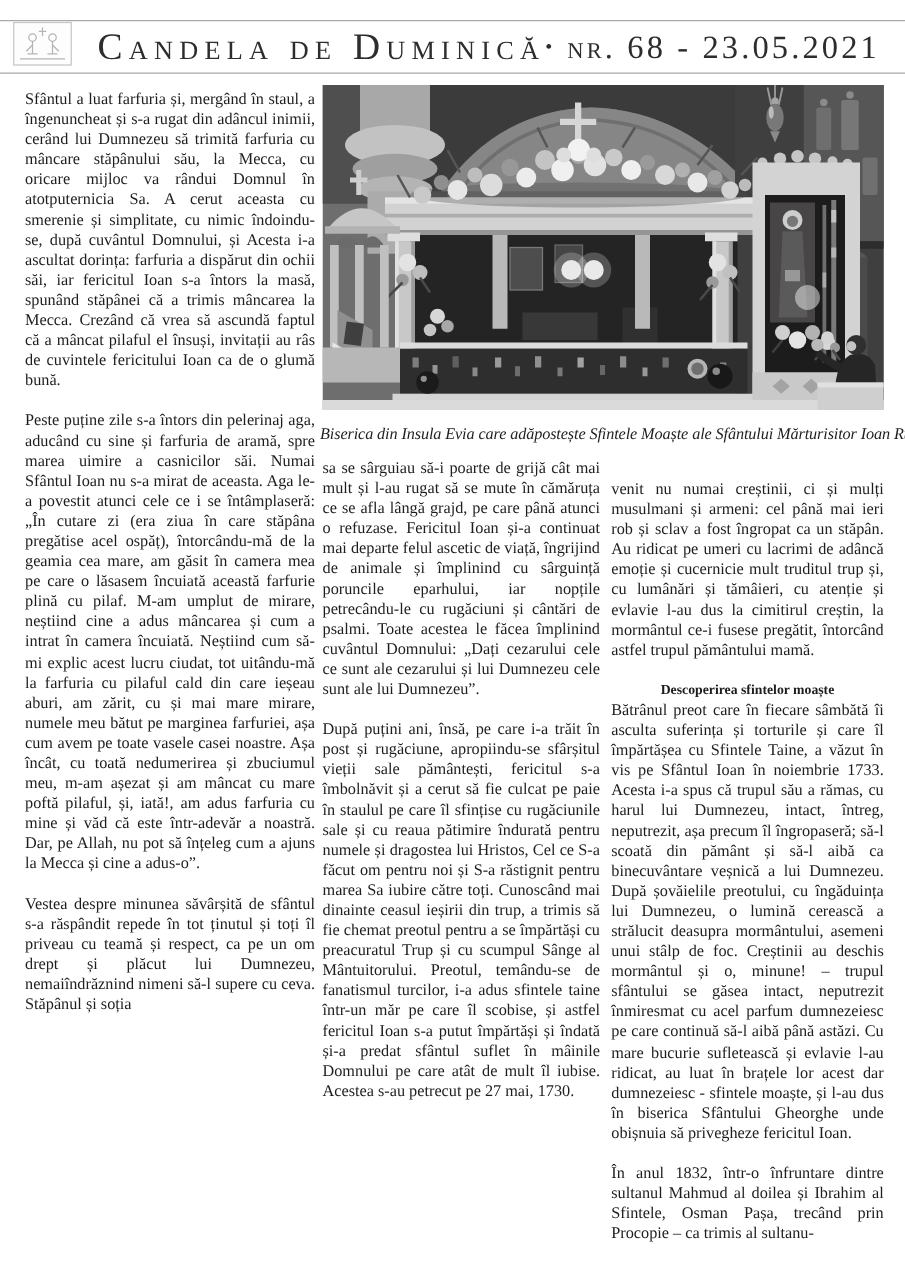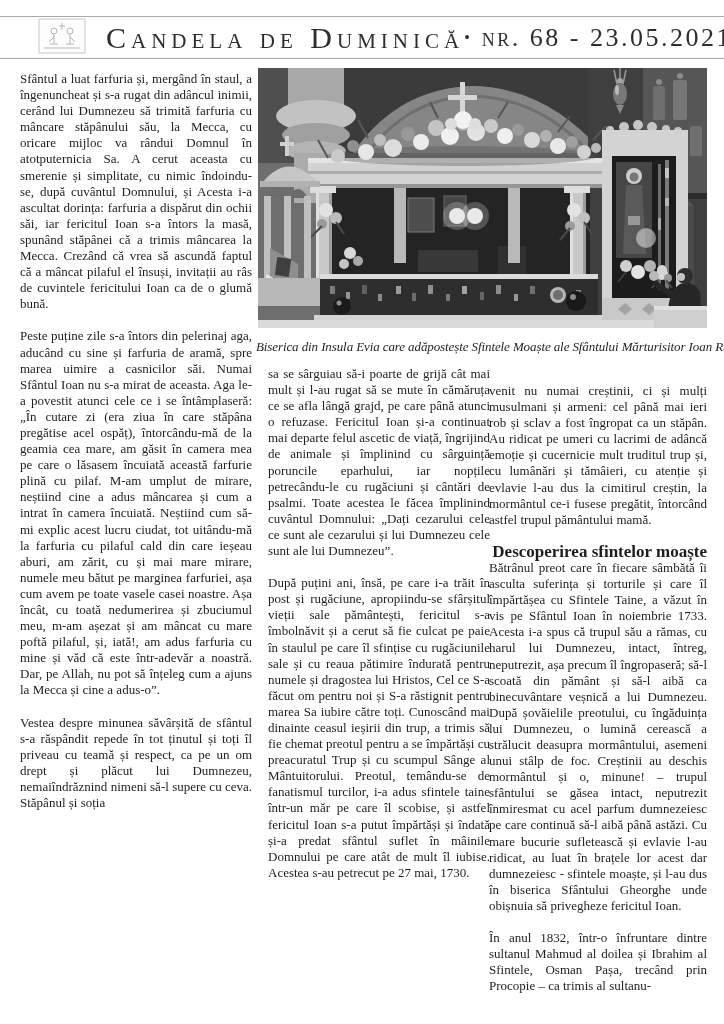--- a/index.html
+++ b/index.html
@@ -2,33 +2,33 @@
 <html lang="ro"><head>
 <meta charset="utf-8">
 <style>
   html,body{margin:0;padding:0;background:#ffffff;}
   .page{position:relative;width:724px;height:1024px;background:#ffffff;overflow:hidden;
         font-family:"Liberation Serif","DejaVu Serif",serif;color:#1d1d1d;}
   .rule{position:absolute;left:0;right:0;height:1px;background:#a9a9a9;}
   .rule-top{top:16px;}
   .rule-bottom{top:58px;}
   .masthead{position:absolute;top:17px;left:0;right:0;height:41px;display:flex;align-items:center;
-            padding:0 20px 0 38px;box-sizing:border-box;}
+            padding:0 20px 0 10px;box-sizing:border-box;}
   .logo{flex:0 0 auto;display:block;margin-right:20px;}
   .masthead-title{font-size:30px;font-weight:400;font-variant:small-caps;letter-spacing:5px;
                   color:#2d2d2d;margin:0;white-space:nowrap;line-height:1;}
   .bullet{margin-left:auto;margin-right:12px;font-size:16px;color:#2d2d2d;}
   .issue{font-size:26px;font-variant:small-caps;letter-spacing:2.5px;color:#2d2d2d;white-space:nowrap;}
   .col{position:absolute;text-align:justify;font-size:13px;line-height:16.1px;}
   .col p{margin:0 0 16px;}
   .col p:last-child{margin-bottom:0;}
   .col1{left:20px;top:71px;width:232px;}
-  .col2{left:268px;top:366px;width:222px;}
+  .col2{left:258px;top:366px;width:222px;}
   .col3{left:489px;top:383px;width:218px;}
-  .subhead{font-size:17px;font-weight:bold;line-height:16.1px;margin:0;text-align:right;}
+  .subhead{font-size:11px;font-weight:bold;line-height:16.1px;margin:0;text-align:center;}
   .photo{position:absolute;left:258px;top:68px;width:449px;height:260px;margin:0;}
   .photo svg{display:block;}
   .caption{position:absolute;left:256px;top:339px;width:460px;font-style:italic;font-size:13px;
            letter-spacing:-0.1px;color:#1f1f1f;white-space:nowrap;text-align:right;}
 </style>
 </head>
 <body>
 
 <div class="page">
 

